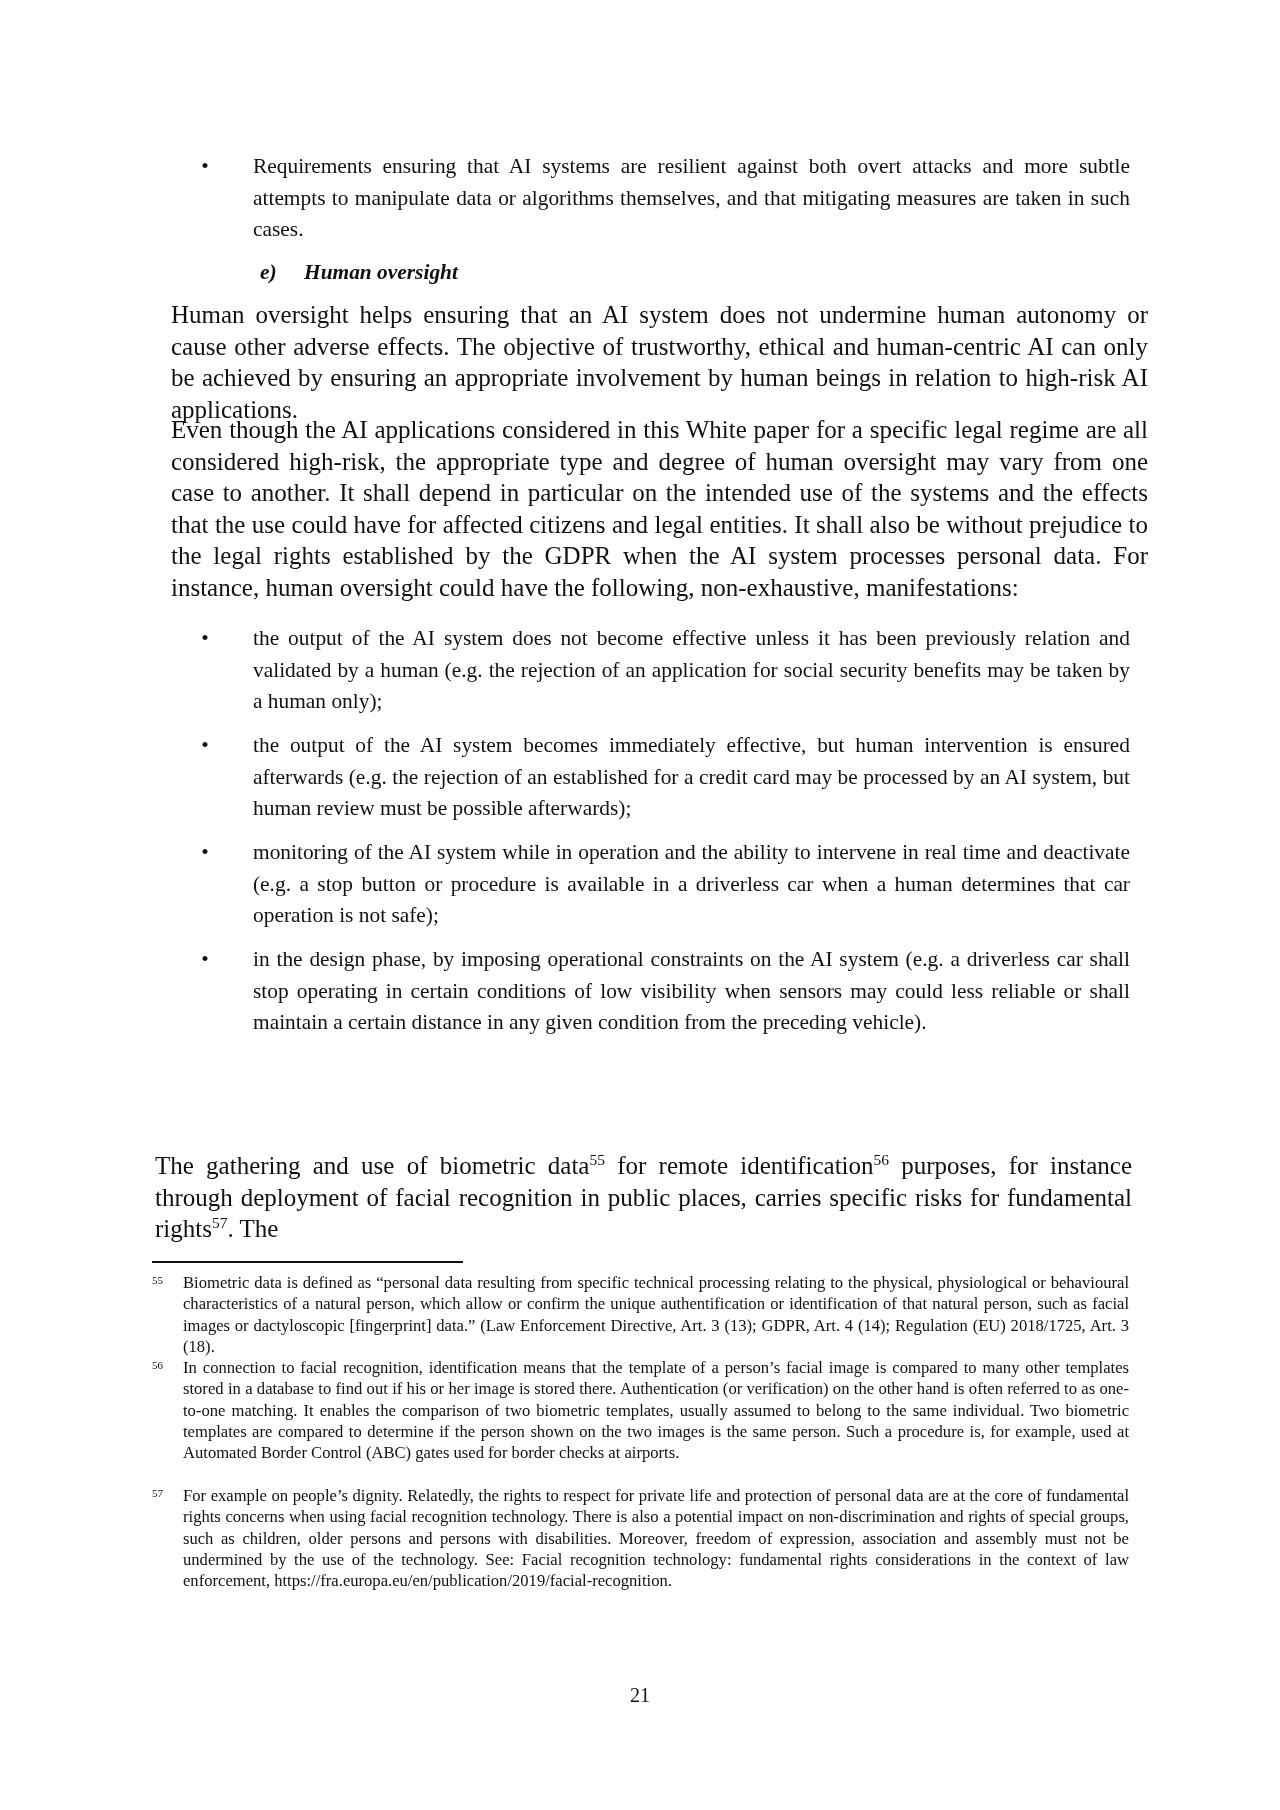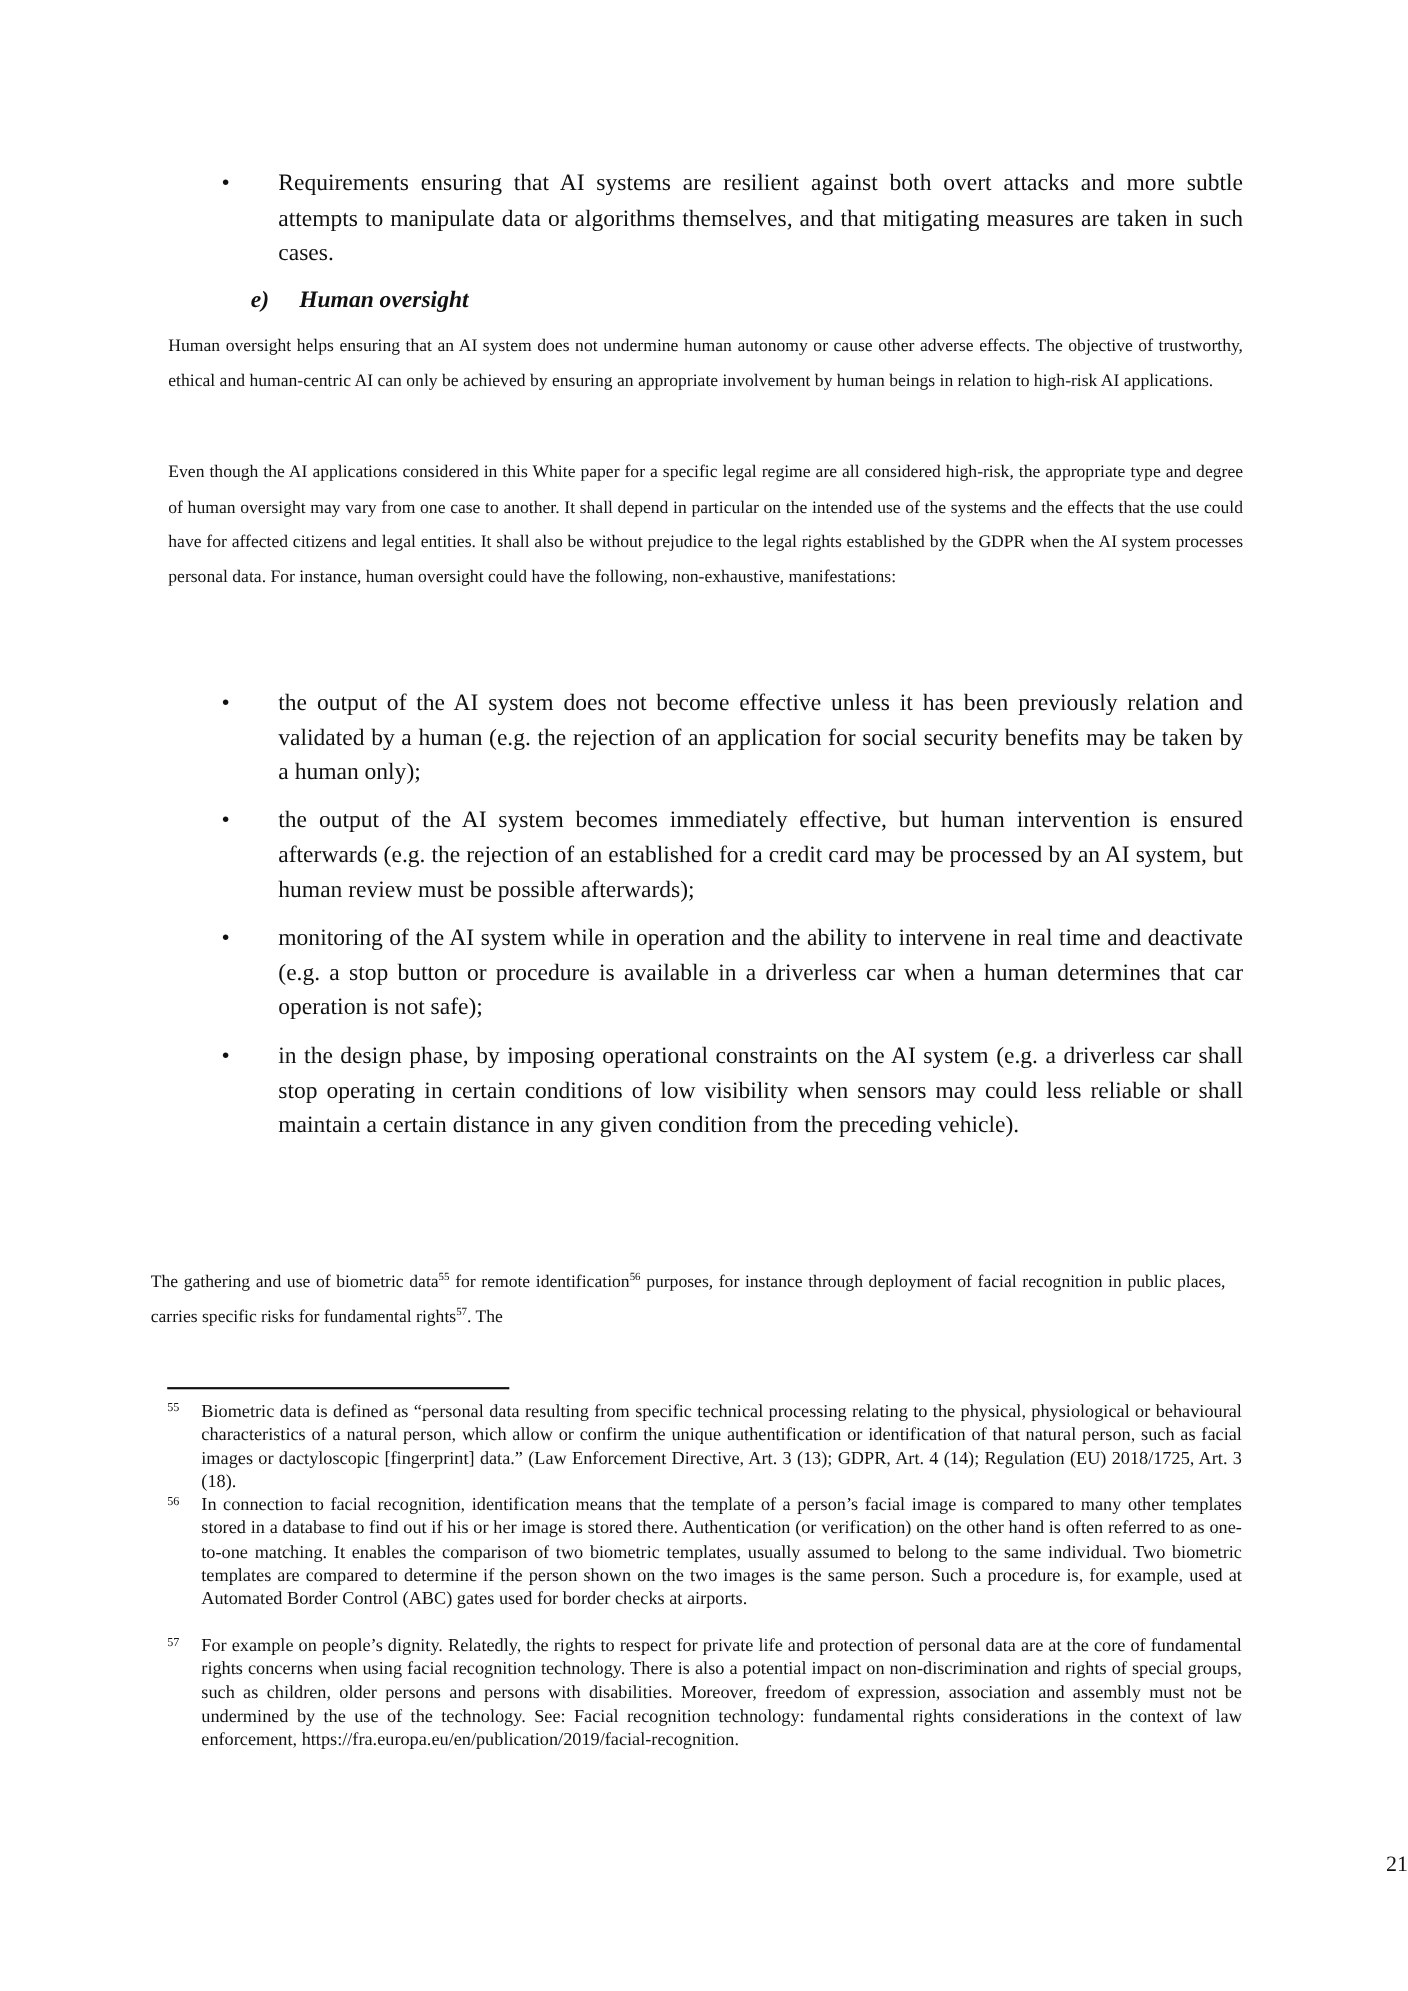--- a/index.html
+++ b/index.html
@@ -1,36 +1,36 @@
 <!DOCTYPE html>
 <html><head>
 <meta charset="utf-8">
 <style>
   html, body { margin: 0; padding: 0; background: #ffffff; }
   body { width: 1280px; height: 1810px; position: relative; overflow: hidden;
          font-family: "Liberation Serif", "DejaVu Serif", serif; color: #111111; }
   .page { position: absolute; left: 0; top: 0; width: 1280px; height: 1810px; background: #ffffff; }
 
-  .body-text { position: absolute; font-size: 16px; line-height: 31.6px; text-align: justify; }
+  .body-text { position: absolute; font-size: 25px; line-height: 31.6px; text-align: justify; margin-left: 18px; }
   .body-text sup, .fn sup { font-size: 62%; line-height: 0; vertical-align: super; }
 
   .bullet { position: absolute; left: 153px; width: 977px; font-size: 21.4px; line-height: 31.6px; }
   .bullet .dot { position: absolute; left: 42px; top: 0; width: 20px; text-align: center; }
   .bullet .txt { margin-left: 100px; text-align: justify; display: block; }
 
-  .heading { position: absolute; font-size: 21.4px; line-height: 31.6px; font-weight: bold; font-style: italic; }
+  .heading { position: absolute; font-size: 21.4px; line-height: 31.6px; font-weight: bold; font-style: italic; margin-left: 32px; }
   .heading .letter { display: inline-block; width: 44px; }
 
   .rule { position: absolute; left: 152px; top: 1261px; width: 311px; height: 2px; background: #111111; }
 
   .fn { position: absolute; left: 152px; width: 977px; font-size: 16.6px; line-height: 21.3px; text-align: justify; }
   .fn .num { position: absolute; left: 0; top: 0; font-size: 11px; line-height: 16px; }
   .fn .fntext { display: block; margin-left: 31px; text-indent: 0; }
 
-  .page-number { position: absolute; left: 0; width: 1280px; top: 1682px; text-align: right; font-size: 20px; line-height: 26px; }
+  .page-number { position: absolute; left: 0; width: 1280px; top: 1682px; text-align: center; font-size: 20px; line-height: 26px; }
 </style>
 </head>
 <body>
 
 <div class="page">
 
   <div class="bullet" style="top:151px;">
     <span class="dot">•</span>
     <span class="txt">Requirements ensuring that AI systems are resilient against both overt attacks and more subtle attempts to manipulate data or algorithms themselves, and that mitigating measures are taken in such cases.</span>
   </div>

